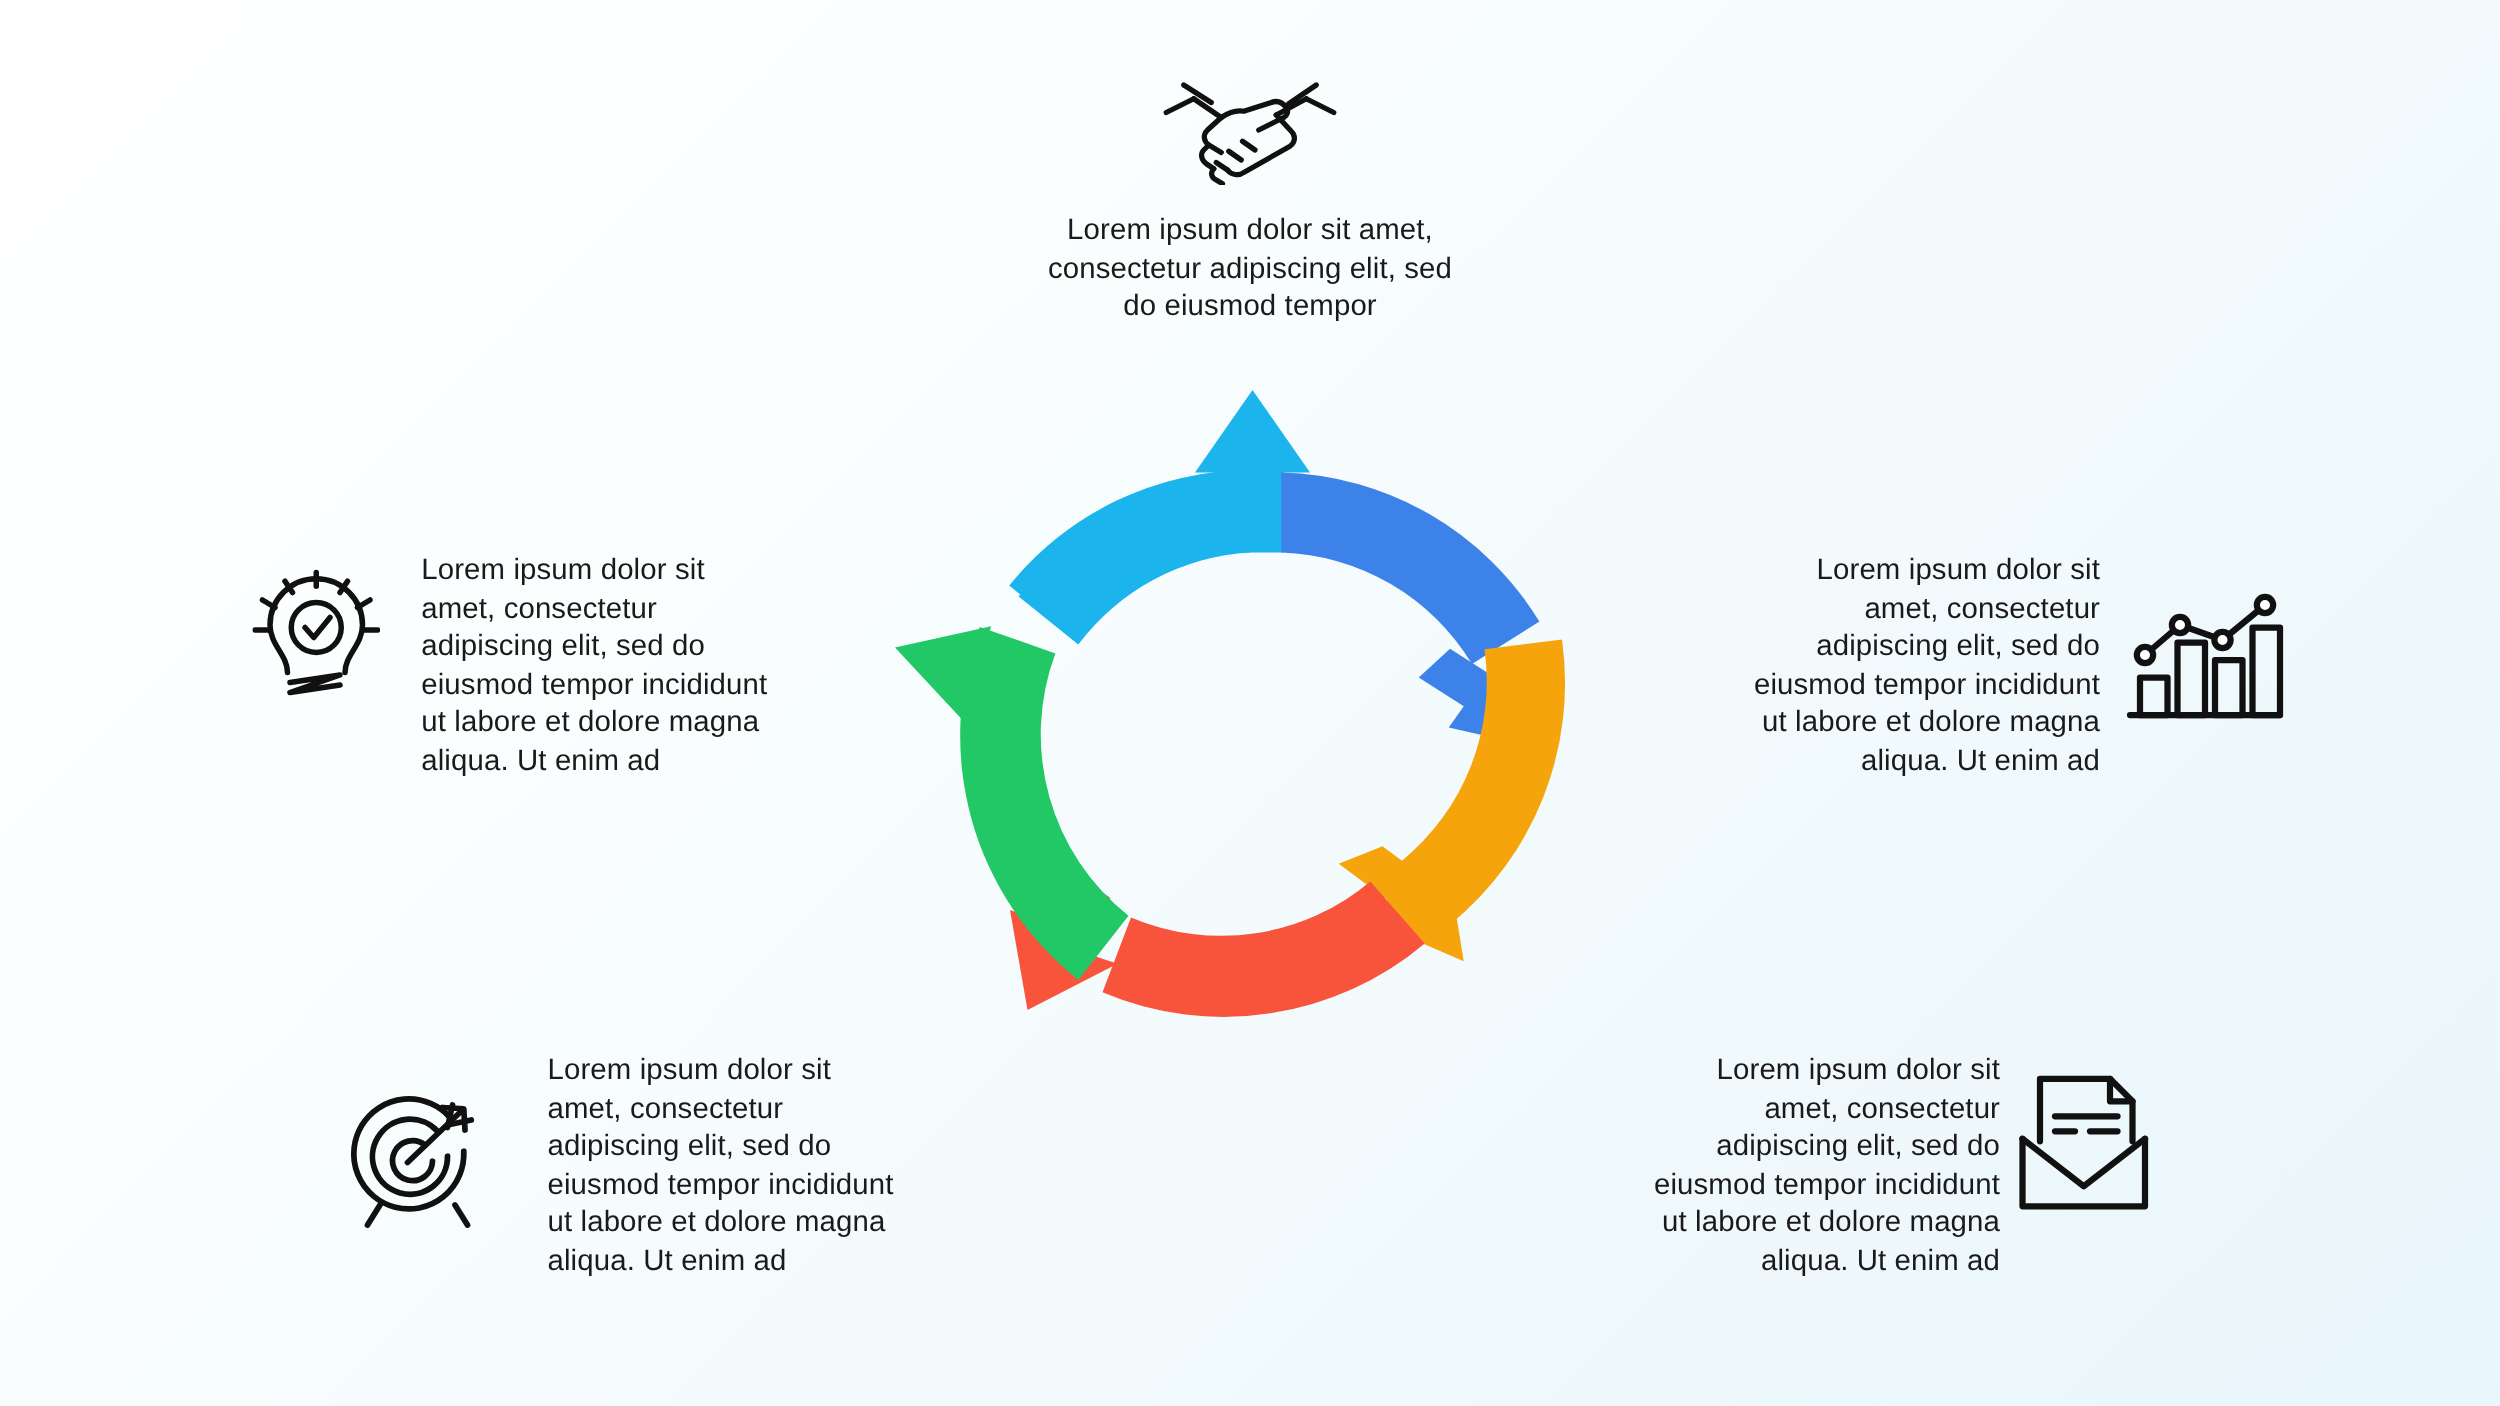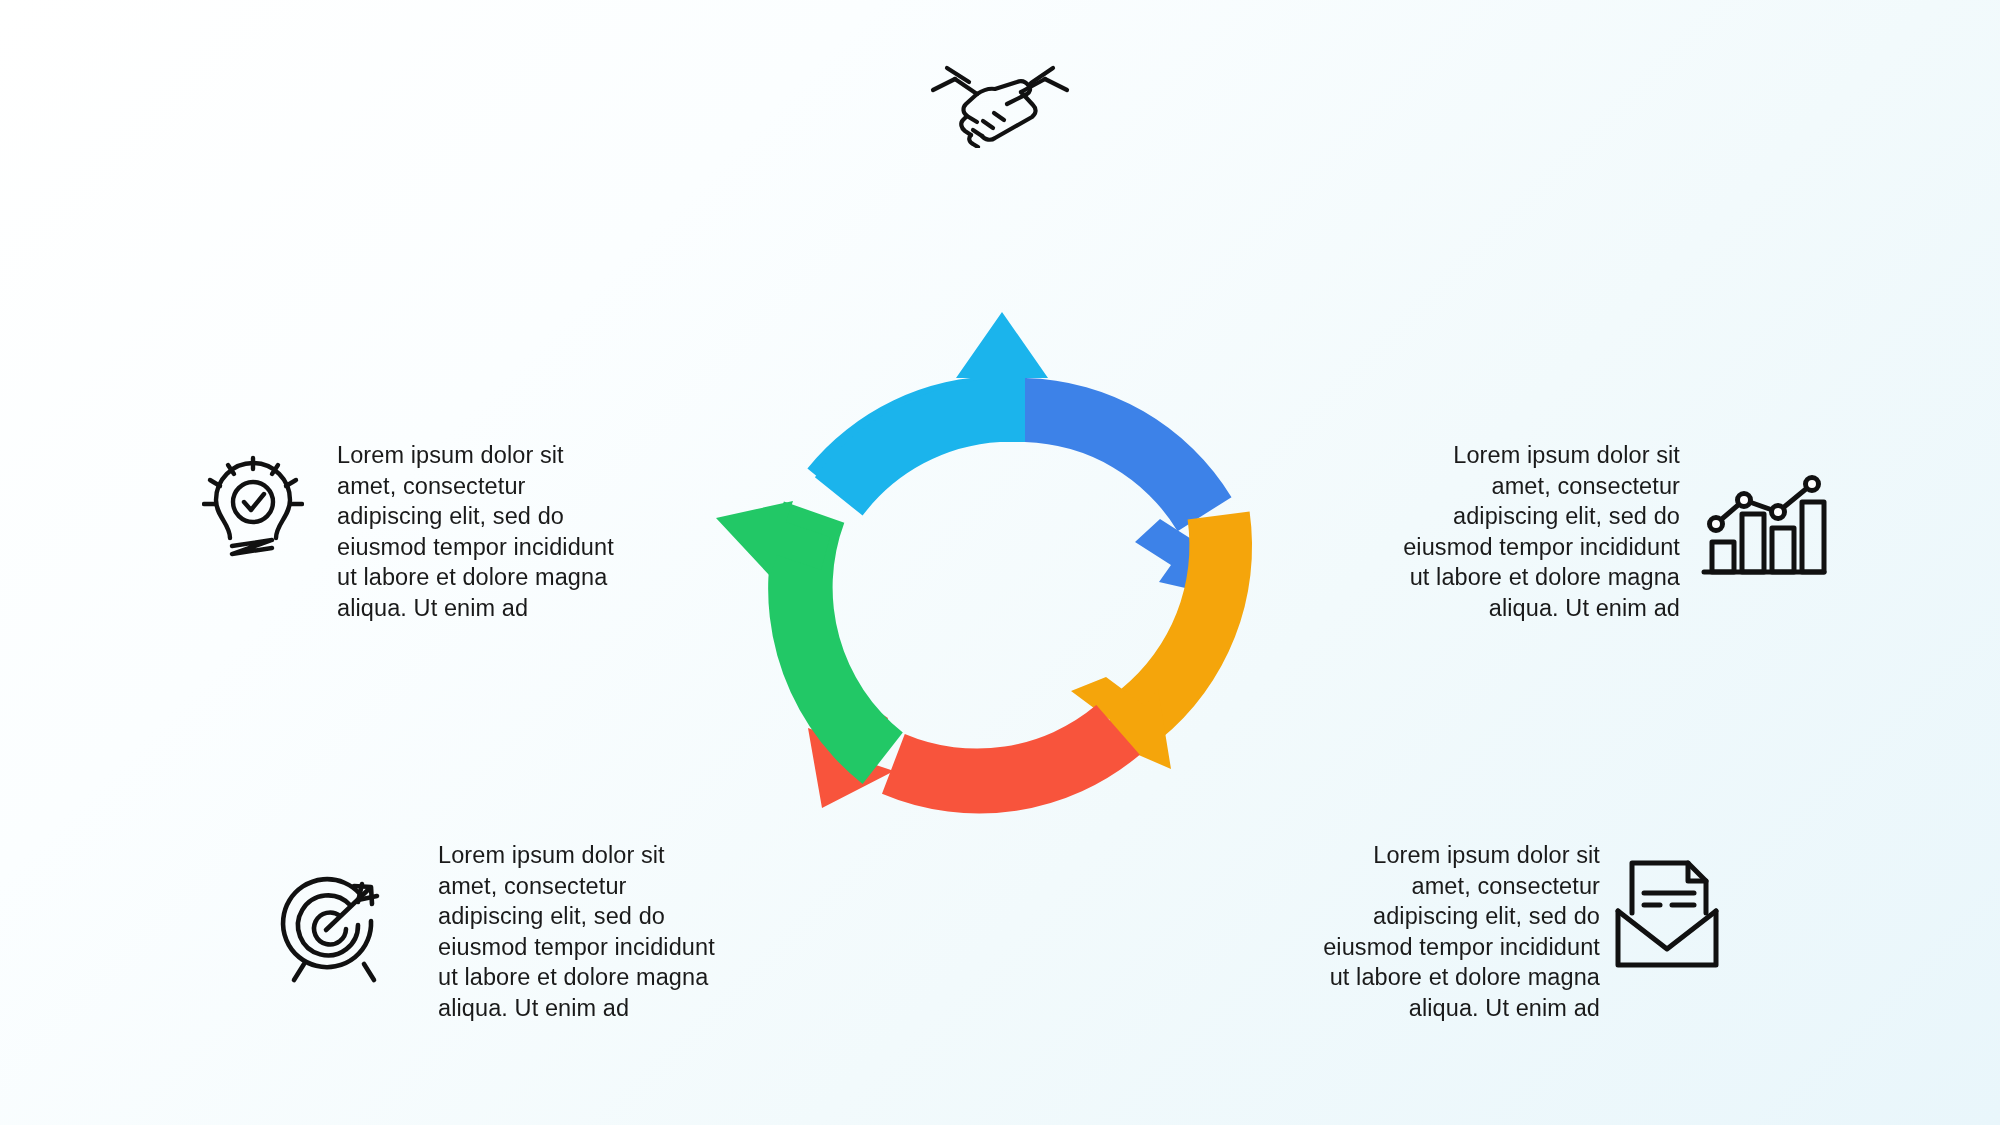--- a/index.html
+++ b/index.html
@@ -132,20 +132,23 @@
       <path d="M104 28 C106 31 105 34 102 36 L82 46"></path>
       <path d="M96 34 L108 47 C112 51 111 56 107 59 L70 80 C66 83 60 82 57 78"></path>
       <path d="M52 36 L41 46 C37 50 38 55 42 58 L52 64"></path>
       <path d="M42 58 L38 62 C35 65 36 70 40 73 L46 77"></path>
       <path d="M46 77 C43 80 44 84 48 86 L53 89"></path>
       <path d="M57 78 L48 72"></path>
       <path d="M68 70 L58 63"></path>
       <path d="M79 62 L69 55"></path>
     </svg>
   </div>
+  <div class="node-text txt-top">Lorem ipsum dolor sit amet,
+consectetur adipiscing elit, sed
+do eiusmod tempor</div>
 
   <div class="node-icon ic-right">
     <svg width="128" height="118" viewBox="0 0 128 118" fill="none" stroke="#111" stroke-width="5" stroke-linecap="round" stroke-linejoin="round">
       <line x1="4" y1="110" x2="124" y2="110"></line>
       <rect x="12" y="80" width="22" height="30"></rect>
       <rect x="42" y="52" width="22" height="58"></rect>
       <rect x="72" y="66" width="22" height="44"></rect>
       <rect x="102" y="40" width="22" height="70"></rect>
       <polyline points="16,62 44,38 78,50 112,22"></polyline>
       <circle cx="16" cy="62" r="6.5" fill="#fff"></circle>

